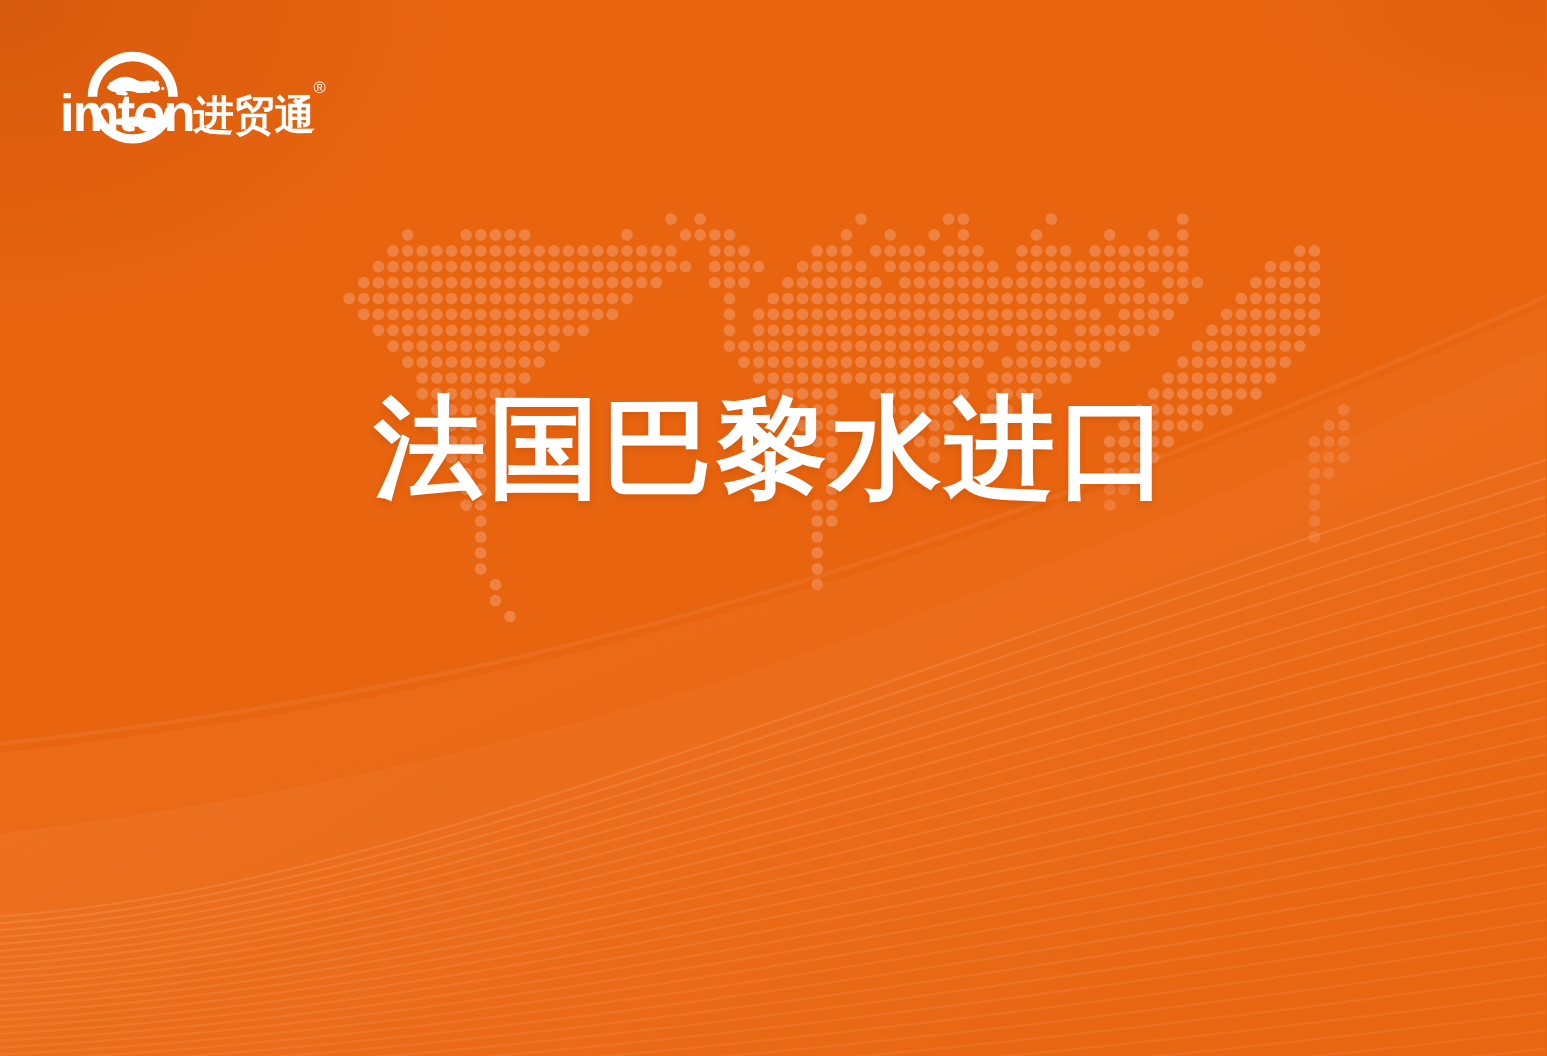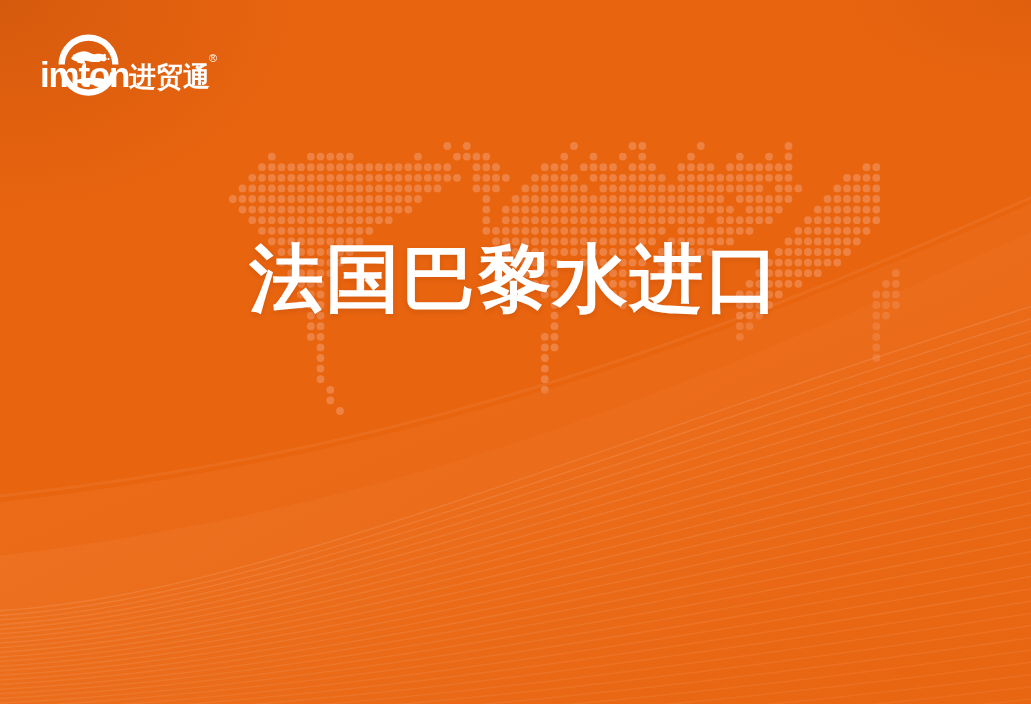--- a/index.html
+++ b/index.html
@@ -41,21 +41,21 @@
   
   .headline{
     position:absolute;left:0;top:242px;width:1031px;
     text-align:center;color:#ffffff;
     font-weight:bold;
     letter-spacing:2px;
     line-height:1.00;
     text-shadow:0 2px 5px rgba(120,45,0,.18);
   }
   .hl-line{display:block;font-size:74px;}
-  .hl-line.l1{margin-bottom:34px;}
+  .hl-line.l1{margin-bottom:34px;margin-top:20px;}
 </style>
 </head>
 <body>
 
 <div class="stage">
 
   <div class="bg-base"></div>
   <div class="vignette-tl"></div>
   <div class="vignette-tr"></div>
 

